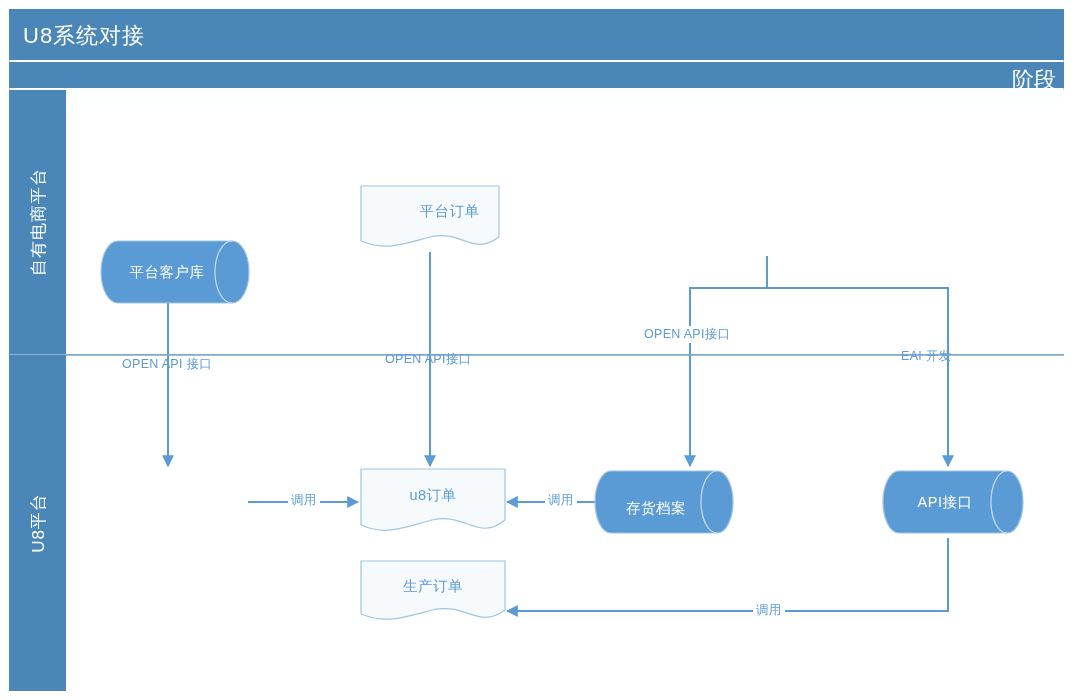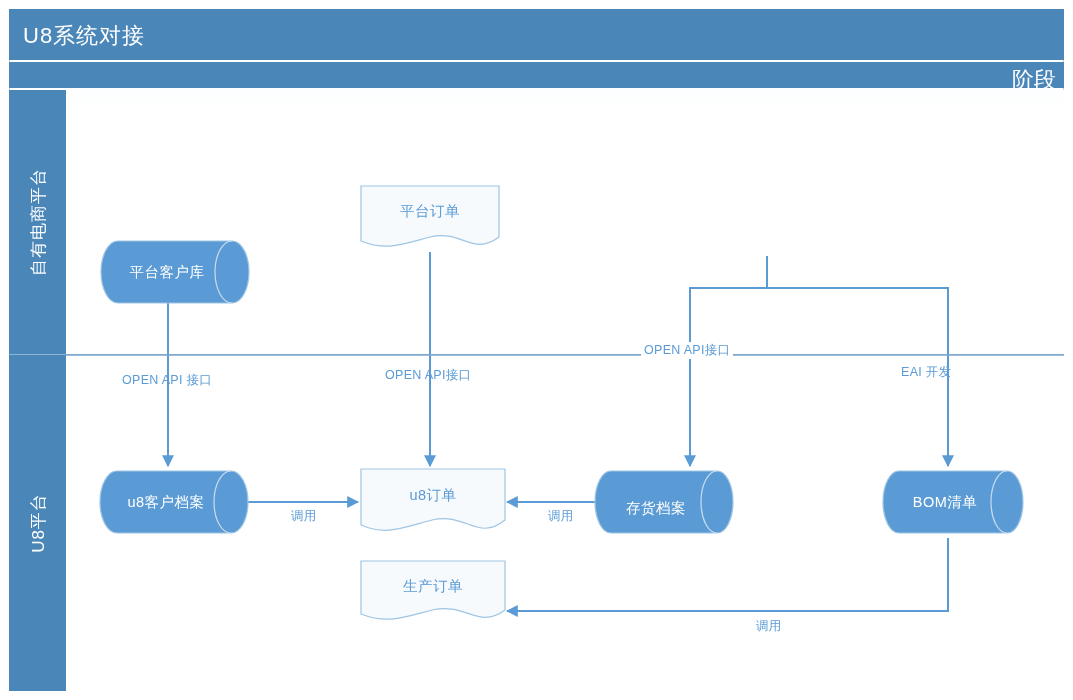--- a/index.html
+++ b/index.html
@@ -41,21 +41,21 @@
   .node{position:absolute;}
   .node .lbl{position:absolute;left:0;top:0;width:100%;height:100%;
              display:flex;align-items:center;justify-content:center;
              font-size:14.5px;white-space:nowrap;letter-spacing:.5px;}
   .cyl .lbl{color:#ffffff;padding-right:16px;box-sizing:border-box;}
   .doc .lbl{color:#5b9bd5;padding-bottom:14px;box-sizing:border-box;}
   .node svg{position:absolute;left:0;top:0;overflow:visible;}
 
   
   .elbl{position:absolute;color:#5b9bd5;font-size:12.5px;white-space:nowrap;
-        background:#ffffff;padding:0 3px;letter-spacing:.3px;margin-top:16px;}
+        background:#ffffff;padding:0 3px;letter-spacing:.3px;}
   .elbl.onlane{background:transparent;}
 </style>
 </head>
 <body>
 
 <div id="stage">
 
   <div class="frame"></div>
 
   <div class="titlebar">
@@ -102,35 +102,28 @@
   </svg>
 
   <div class="node cyl" style="left:100px;top:192px;width:150px;height:64px;margin-top:48px;">
     <svg width="150" height="64" viewBox="0 0 150 64">
       <path d="M18,1 H132 A17,31 0 0 1 132,63 H18 A17,31 0 0 1 18,1 Z" fill="#5b9bd5" stroke="#9ec5e4" stroke-width="1.2"></path>
       <path d="M132,1 A17,31 0 0 0 132,63" fill="none" stroke="#c8dcef" stroke-width="1.2"></path>
     </svg>
     <div class="lbl">平台客户库</div>
   </div>
 
-  <div class="node doc" style="left:360px;top:185px;width:140px;height:67px;">
+  <div class="node doc" style="left:360px;top:185px;width:140px;height:67px;padding-left:39px;">
     <svg width="140" height="67" viewBox="0 0 140 67">
       <path d="M1,1 H139 V52 C112,72 102,44 70,52 C40,60 26,66 1,56 Z" fill="#f7fafd" stroke="#9ec5e4" stroke-width="1.2"></path>
     </svg>
     <div class="lbl">平台订单</div>
   </div>
 
 
-  <div class="node cyl" style="left:99px;top:470px;width:150px;height:64px;">
-    <svg width="150" height="64" viewBox="0 0 150 64">
-      <path d="M18,1 H132 A17,31 0 0 1 132,63 H18 A17,31 0 0 1 18,1 Z" fill="#5b9bd5" stroke="#9ec5e4" stroke-width="1.2"></path>
-      <path d="M132,1 A17,31 0 0 0 132,63" fill="none" stroke="#c8dcef" stroke-width="1.2"></path>
-    </svg>
-    <div class="lbl">u8客户档案</div>
-  </div>
 
   <div class="node doc" style="left:360px;top:468px;width:146px;height:69px;">
     <svg width="146" height="69" viewBox="0 0 146 69">
       <path d="M1,1 H145 V52 C118,74 106,44 72,52 C42,60 26,68 1,57 Z" fill="#f7fafd" stroke="#9ec5e4" stroke-width="1.2"></path>
     </svg>
     <div class="lbl">u8订单</div>
   </div>
 
   <div class="node cyl" style="left:594px;top:470px;width:140px;height:76px;">
     <svg width="140" height="64" viewBox="0 0 140 64">
@@ -138,21 +131,21 @@
       <path d="M123,1 A16,31 0 0 0 123,63" fill="none" stroke="#c8dcef" stroke-width="1.2"></path>
     </svg>
     <div class="lbl">存货档案</div>
   </div>
 
   <div class="node cyl" style="left:882px;top:470px;width:142px;height:64px;">
     <svg width="142" height="64" viewBox="0 0 142 64">
       <path d="M17,1 H125 A16,31 0 0 1 125,63 H17 A16,31 0 0 1 17,1 Z" fill="#5b9bd5" stroke="#9ec5e4" stroke-width="1.2"></path>
       <path d="M125,1 A16,31 0 0 0 125,63" fill="none" stroke="#c8dcef" stroke-width="1.2"></path>
     </svg>
-    <div class="lbl">BOM清单</div>
+    <div class="lbl">API接口</div>
   </div>
 
   <div class="node doc" style="left:360px;top:560px;width:146px;height:66px;">
     <svg width="146" height="66" viewBox="0 0 146 66">
       <path d="M1,1 H145 V50 C118,70 106,42 72,50 C42,58 26,64 1,54 Z" fill="#f7fafd" stroke="#9ec5e4" stroke-width="1.2"></path>
     </svg>
     <div class="lbl">生产订单</div>
   </div>
 
   <div class="elbl onlane" style="left:119px;top:356px;">OPEN API 接口</div>

